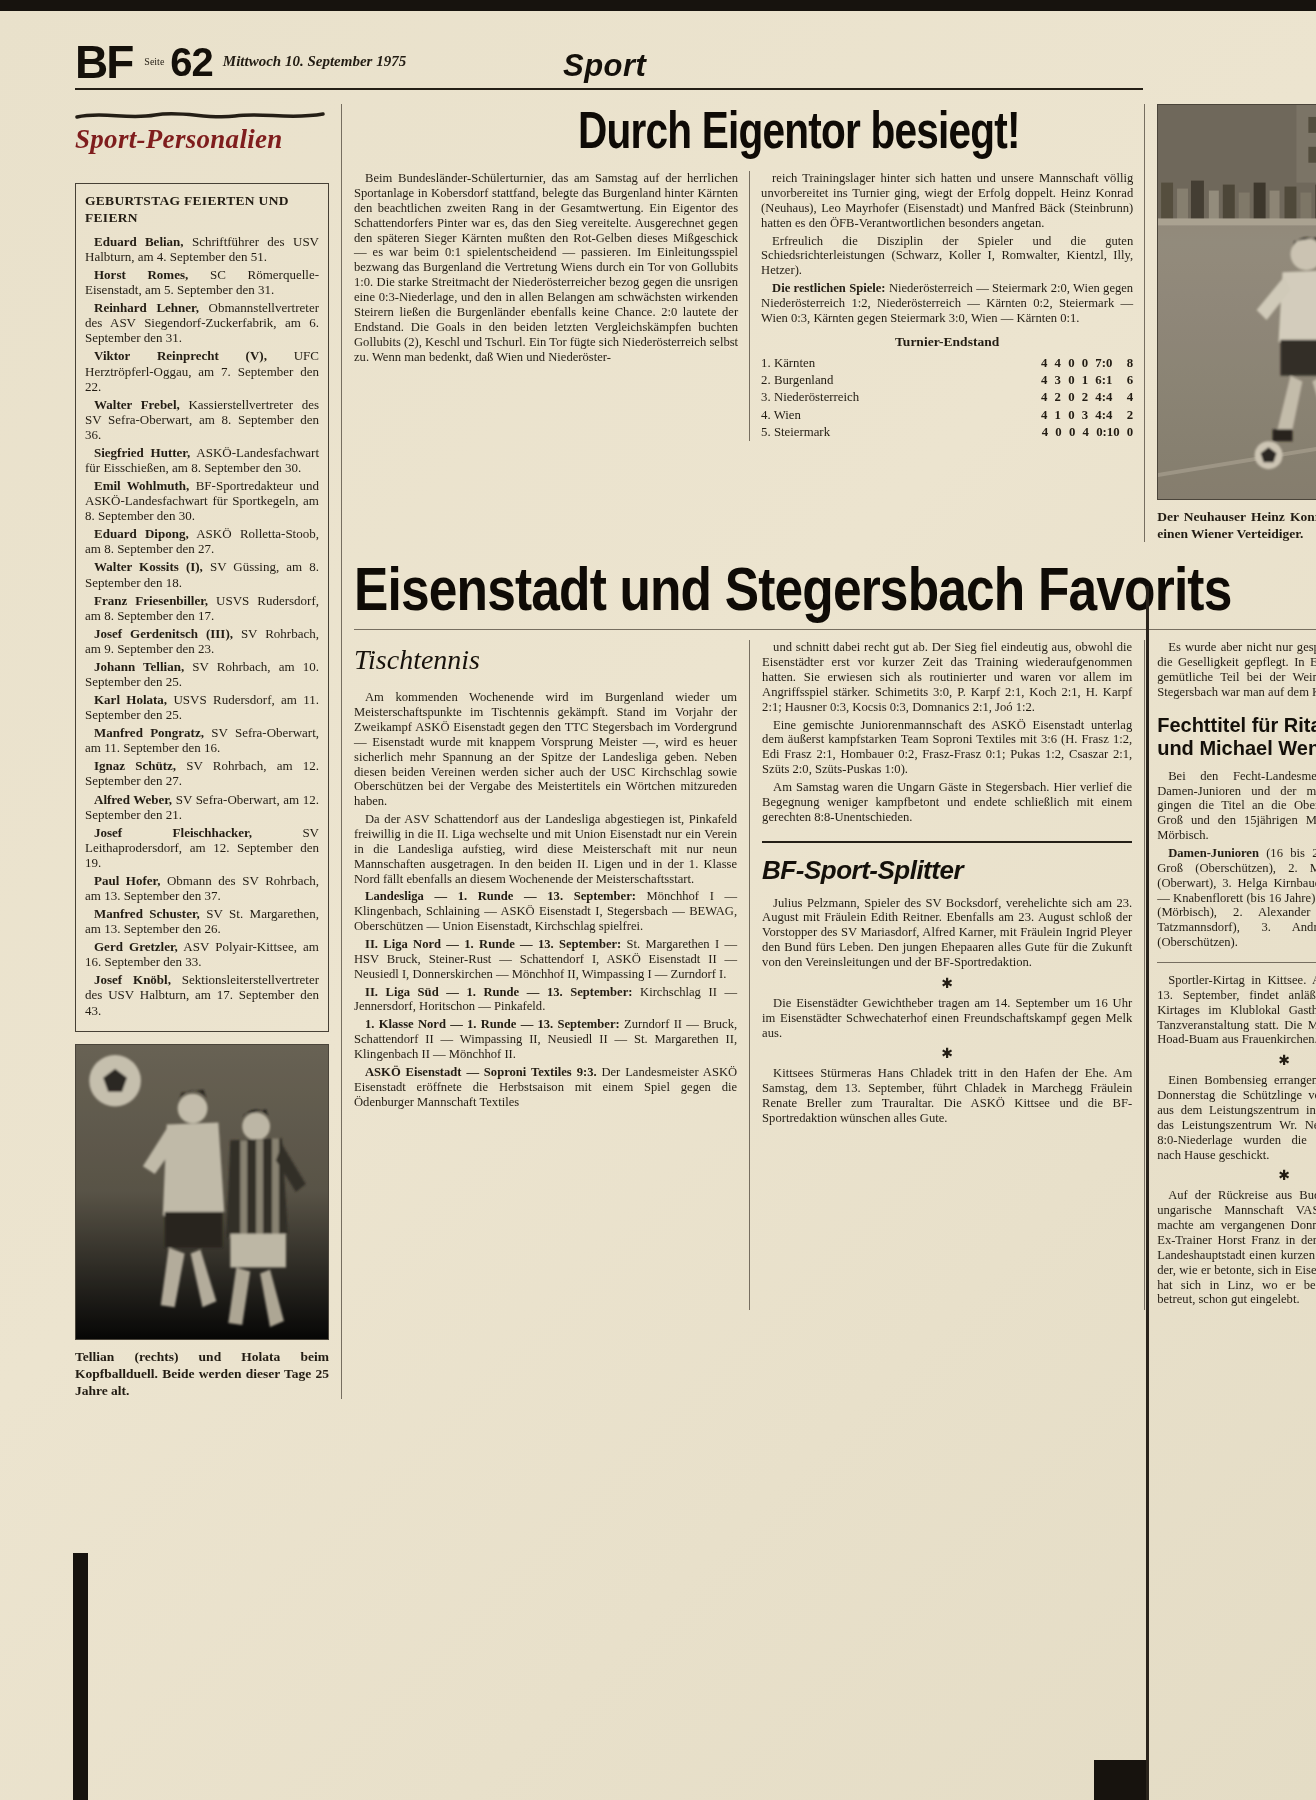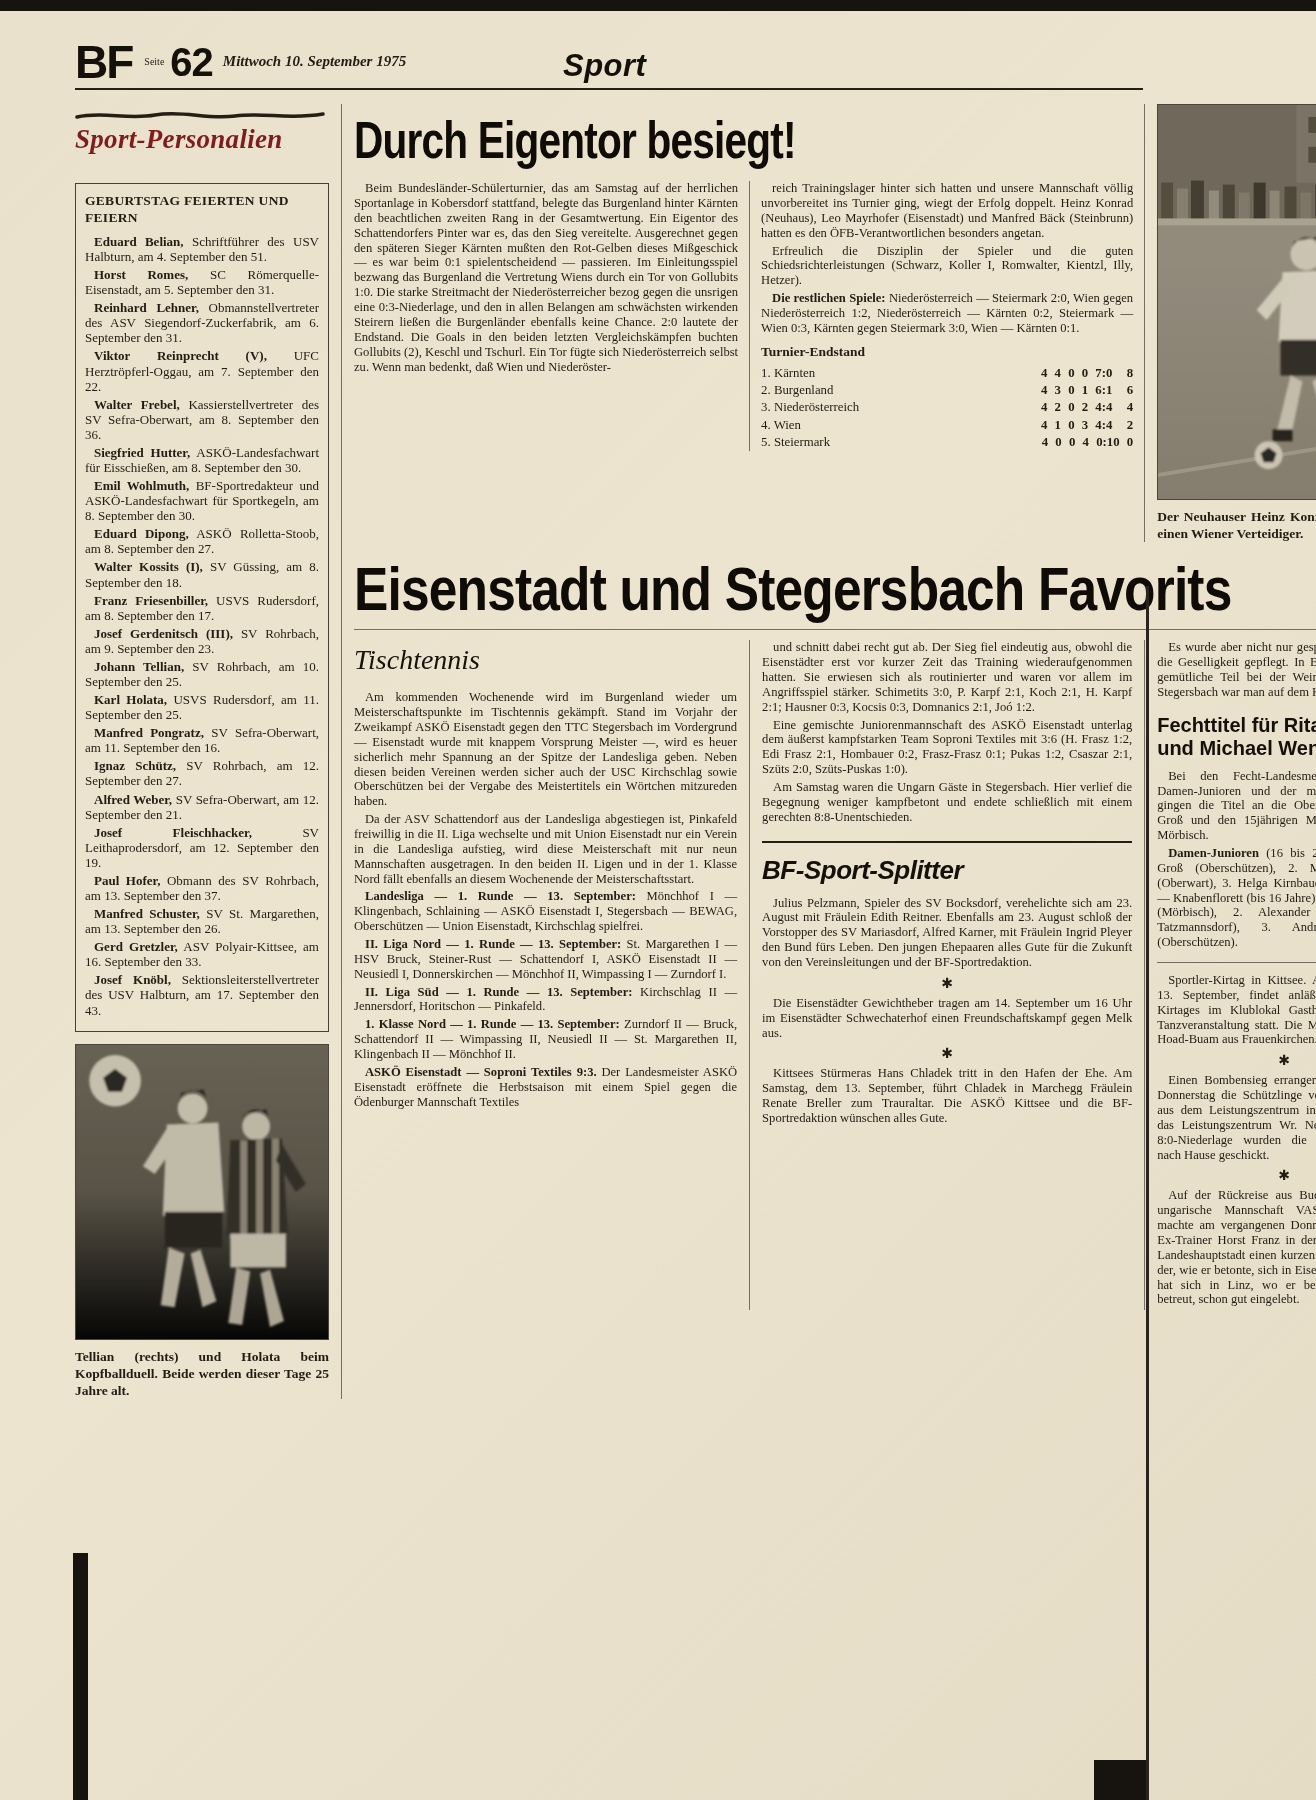--- a/index.html
+++ b/index.html
@@ -37,31 +37,31 @@
   .pers-title { font-family:"Liberation Serif", serif; font-style:italic; font-weight:bold; font-size:27px; letter-spacing:.3px; margin:0 0 28px; color:#7f1d1d; }
   .pers-box { border:1.5px solid #464035; padding:8px 9px 10px; }
   .pers-heading { font-weight:bold; font-size:13.5px; line-height:1.3; letter-spacing:.3px; margin-bottom:7px; }
   .entry { font-size:13px; line-height:1.16; text-align:justify; text-indent:9px; hyphens:auto; margin-bottom:3px; }
   .photo-frame { display:block; overflow:hidden; border:1px solid #4a443a; background:#6b6456; }
   .photo-left { margin-top:12px; height:296px; }
   .photo-left svg, .photo-right svg { display:block; width:100%; height:100%; }
   .caption { font-weight:bold; font-size:13.5px; line-height:1.28; text-align:justify; margin-top:8px; hyphens:auto; }
 
   
-  .headline1 { font-family:"Liberation Sans", sans-serif; font-weight:900; font-size:52px; line-height:.95; letter-spacing:-1px; white-space:nowrap; margin:12px 0 16px; color:#0f0b06; }
+  .headline1 { font-family:"Liberation Sans", sans-serif; font-weight:900; font-size:52px; line-height:.95; letter-spacing:-1px; white-space:nowrap; margin:2px 0 16px; color:#0f0b06;text-align:right; }
   .condense { display:inline-block; transform:scaleX(.78); transform-origin:0 60%; }
   .condense2 { display:inline-block; transform:scaleX(.83); transform-origin:0 60%; }
   .main-top { display:grid; grid-template-columns:1fr 267px; }
   .art-cols { display:grid; grid-template-columns:1fr 1fr; }
   .art-col1 { padding-right:11px; }
   .art-col2 { border-left:1px solid #766e60; padding-left:11px; padding-right:11px; }
   .para { font-size:12.6px; line-height:1.18; text-align:justify; text-indent:11px; hyphens:auto; margin-bottom:3px; }
   .para b { font-weight:bold; }
   .tourn { margin-top:8px; }
-  .tourn-title { text-align:left; font-weight:bold; font-size:13.5px; margin:4px 0 5px; }
+  .tourn-title { text-align:center; font-weight:bold; font-size:13.5px; margin:4px 0 5px; }
   .trow { display:flex; justify-content:space-between; font-size:12.8px; line-height:1.35; }
   .tstats { font-weight:bold; white-space:pre; word-spacing:4px; }
   .photo-col { border-left:1px solid #766e60; padding-left:12px; }
   .photo-right { height:396px; }
 
   
   .headline2 { font-family:"Liberation Sans", sans-serif; font-weight:900; font-size:62px; line-height:.95; letter-spacing:-1px; white-space:nowrap; margin:18px 0 10px; color:#0f0b06; }
 
   
   .main-bottom { display:grid; grid-template-columns:1fr 1fr 267px; border-top:1px solid #766e60; padding-top:10px; }

